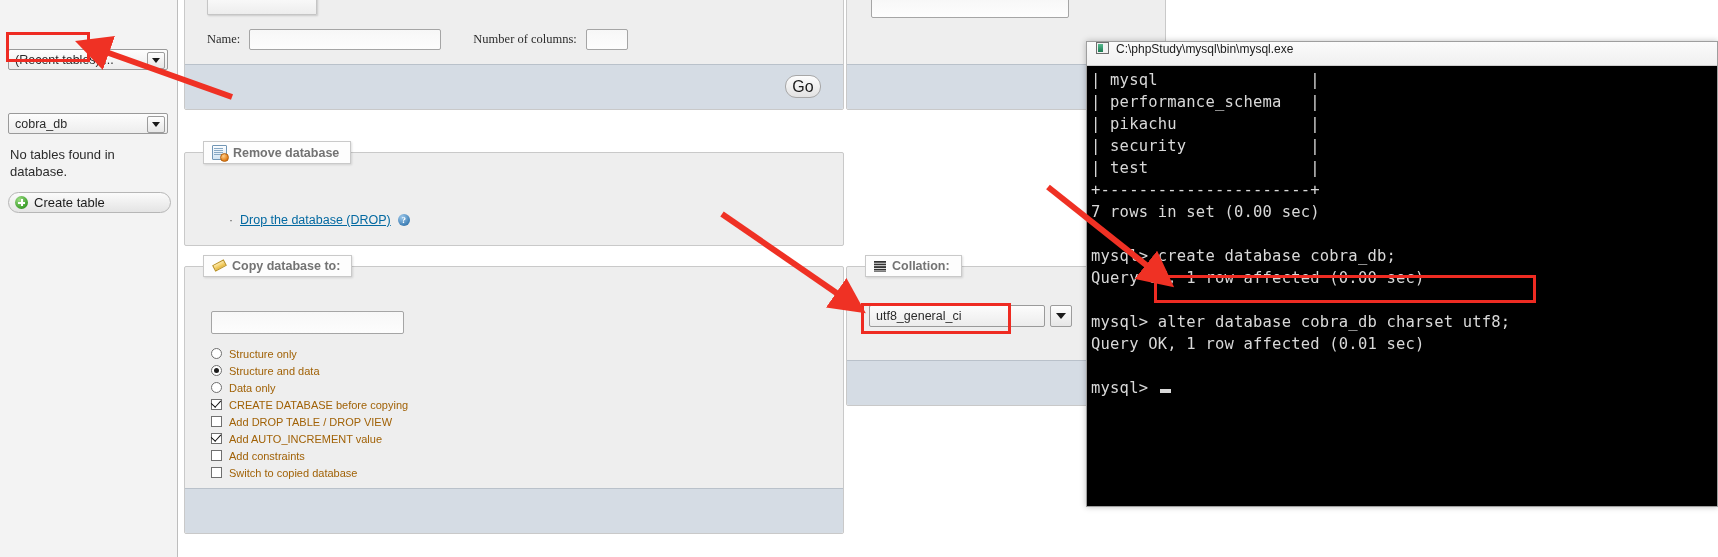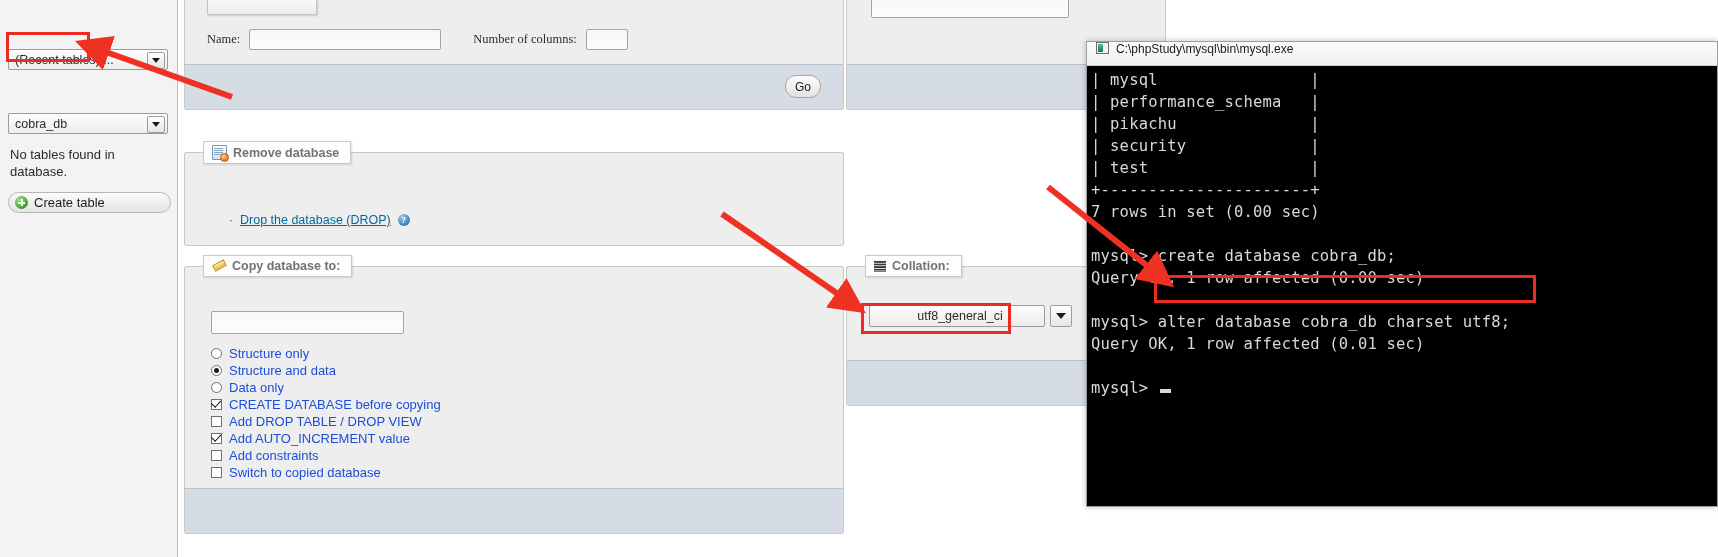--- a/index.html
+++ b/index.html
@@ -97,21 +97,21 @@
   }
   #ct-row{position:absolute;left:22px;top:58px;display:flex;align-items:center;font-family:Liberation Serif, serif;}
   #ct-name-input{width:192px;margin-left:9px;}
   #ct-cols-label{margin-left:32px;}
   #ct-cols-input{width:42px;margin-left:9px;}
   #go-btn{
     position:absolute;right:22px;bottom:11px;
     width:34px;height:21px;border:1px solid #a7a7a7;border-radius:11px;
     background:linear-gradient(#fdfdfd,#e2e2e2);
     display:flex;align-items:center;justify-content:center;
-    font-size:12px;color:#1a1a1a;
+    font-size:16px;color:#1a1a1a;
   }
 
   
   #panel-topright{left:668px;top:-30px;width:320px;height:140px;}
   #tr-input{position:absolute;left:24px;top:26px;width:198px;}
 
   
   #panel-remove{left:6px;top:152px;width:660px;height:94px;background:#eeeeee;}
   #drop-row{
     position:absolute;left:44px;top:60px;display:flex;align-items:center;gap:7px;
@@ -151,21 +151,21 @@
     width:12px;height:11px;flex:0 0 auto;
     background:
       linear-gradient(#333 0 1.6px,transparent 1.6px) 0 0/100% 2.6px repeat-y;
   }
 
   
   #panel-copy{left:6px;top:266px;width:660px;height:268px;}
   #copy-input{position:absolute;left:26px;top:44px;width:193px;height:23px;}
   #copy-opts{position:absolute;left:26px;top:78px;}
   .optrow{display:flex;align-items:center;gap:7px;height:17px;margin-bottom:0px;}
-  .optrow .lbl{font-size:13px;color:#1d4ed8;}
+  .optrow .lbl{font-size:11px;color:#a16207;}
   .radio{
     width:11px;height:11px;border-radius:50%;box-sizing:border-box;
     border:1px solid #6f6f6f;background:#fff;position:relative;flex:0 0 auto;
   }
   .radio.on:after{
     content:"";position:absolute;left:2px;top:2px;width:5px;height:5px;
     border-radius:50%;background:#1d1d1d;
   }
   .cbox{
     width:11px;height:11px;box-sizing:border-box;
@@ -176,21 +176,21 @@
     border:solid #111;border-width:0 1.6px 1.6px 0;transform:rotate(42deg);
   }
 
   
   #panel-collation{left:668px;top:266px;width:320px;height:140px;}
   #coll-select{
     position:absolute;left:22px;top:38px;width:176px;height:22px;box-sizing:border-box;
     background:linear-gradient(#fcfcfc,#ececec);
     border:1px solid #9a9a9a;border-radius:2px;
     display:flex;align-items:center;padding-left:6px;
-    font-size:12.5px;color:#2b2b2b;justify-content:center;
+    font-size:12.5px;color:#2b2b2b;
   }
   #coll-arrow{
     position:absolute;left:203px;top:38px;width:22px;height:22px;box-sizing:border-box;
     border:1px solid #9c9c9c;border-radius:2px;
     background:linear-gradient(#fefefe,#e6e6e6);
     display:flex;align-items:center;justify-content:center;
   }
 
   
   .redbox{position:absolute;border:3px solid #ee2b22;box-sizing:border-box;pointer-events:none;}

